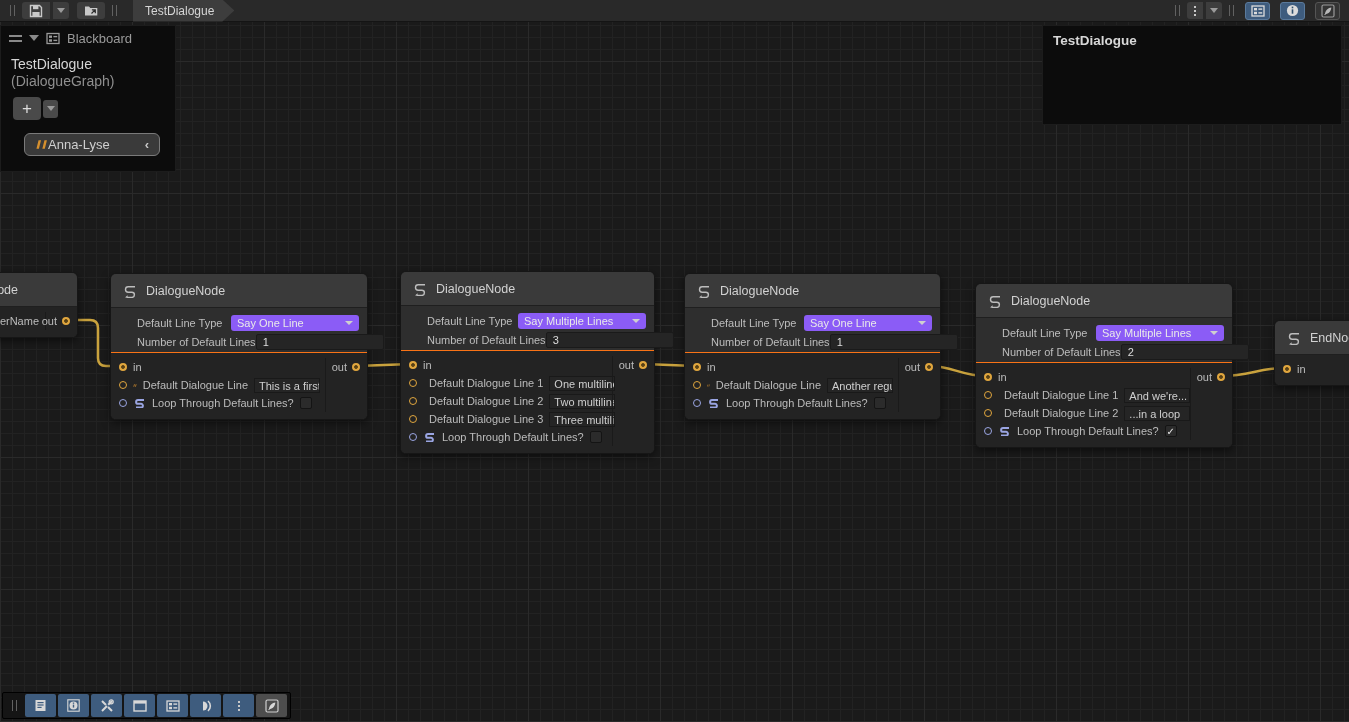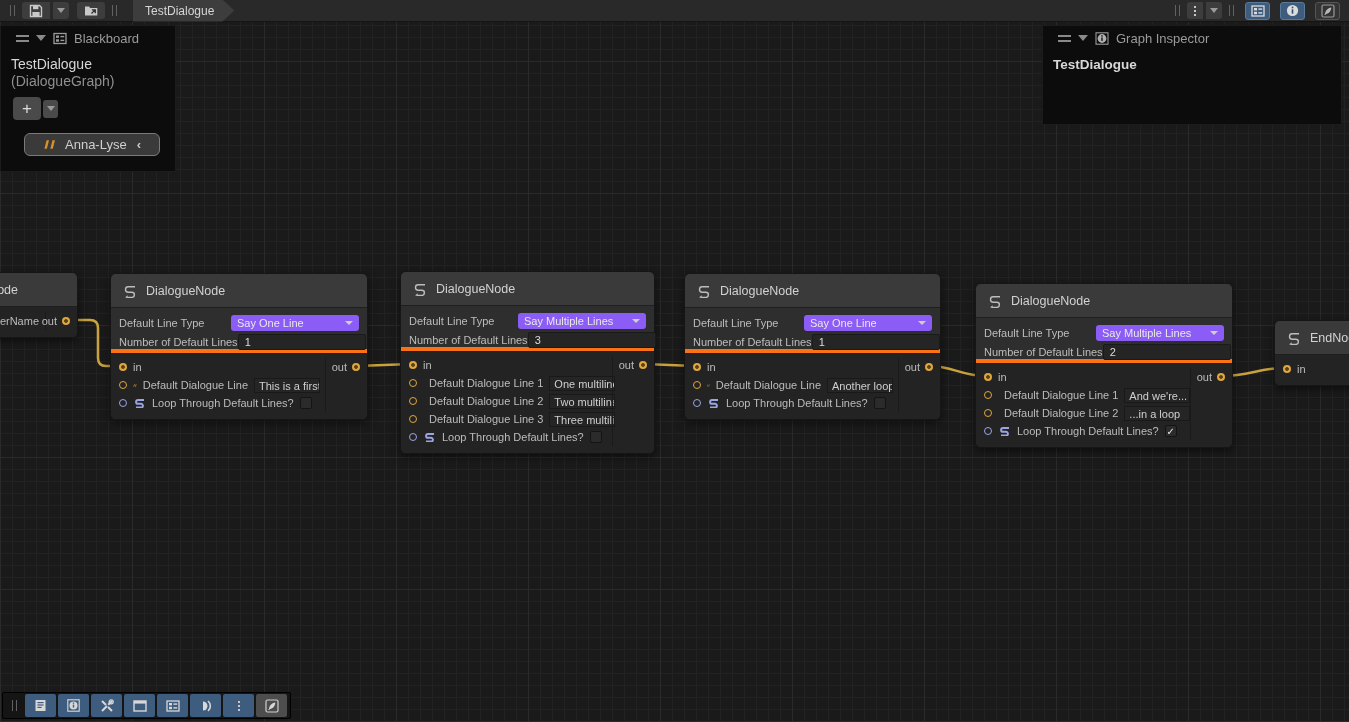--- a/index.html
+++ b/index.html
@@ -37,48 +37,48 @@
     justify-content:center; margin:0 5px; cursor:pointer; }
   .toggle-btn.on{ background:var(--blue-btn); border:1px solid #5a7a9c; }
   .toggle-btn.off{ background:#343434; border:1px solid #555; }
   .caret-down{ width:0; height:0; border-left:4px solid transparent; border-right:4px solid transparent;
     border-top:5px solid #9a9a9a; }
   .dots-icon{ display:flex; flex-direction:column; gap:2px; }
   .dots-icon i{ width:2px; height:2px; background:#c8c8c8; }
 
   
   .panel{ position:absolute; background:#0c0c0c; border:1px solid #1c1c1c; z-index:20; color:#9b9b9b; }
-  .panel-header{ height:24px; display:flex; align-items:center; gap:7px; padding:0 15px; font-size:13px; }
+  .panel-header{ height:24px; display:flex; align-items:center; gap:7px; padding:0 8px; font-size:13px; }
   .drag-lines{ width:13px; height:7px; border-top:2px solid #8a8a8a; border-bottom:2px solid #8a8a8a; }
   .tri-down{ width:0; height:0; border-left:5px solid transparent; border-right:5px solid transparent;
     border-top:6px solid #8a8a8a; }
   .blackboard{ left:0; top:25px; width:176px; height:147px; }
   .bb-name{ font-size:14px; color:#d6d6d6; padding:6px 10px 0; }
   .bb-type{ font-size:14px; color:#8f8f8f; padding:1px 10px 6px; }
   .bb-addrow{ display:flex; align-items:center; padding:2px 12px; gap:2px; }
   .btn-plus{ width:28px; height:23px; background:#4a4a4a; border-radius:4px; color:#ddd;
     font-size:17px; display:flex; align-items:center; justify-content:center; cursor:pointer; }
   .btn-plus-caret{ width:15px; height:18px; background:#4a4a4a; border-radius:3px;
     display:flex; align-items:center; justify-content:center; cursor:pointer; }
   .bb-pill{ margin:11px 0 0 23px; width:136px; height:23px; border:1px solid #7a7a7a; border-radius:6px;
-    background:#3a3a3a; display:flex; align-items:center; gap:9px; padding:0 18px; color:#cfcfcf;
+    background:#3a3a3a; display:flex; align-items:center; padding:0 10px; color:#cfcfcf;
     font-size:13px; cursor:pointer; }
   .pill-chevron{ margin-left:auto; color:#c9c9c9; font-size:13px; font-weight:bold; }
   .inspector{ left:1042px; top:25px; width:300px; height:100px; }
   .gi-name{ font-weight:bold; font-size:13.5px; color:#d8d8d8; padding:7px 10px; }
   .sq-icon{ width:14px; height:13px; flex:none; }
 
   
   .node{ position:absolute; background:var(--node-body); border:1px solid #161616; border-radius:6px;
     box-shadow:0 3px 9px rgba(0,0,0,.5); color:#c8c8c8; z-index:10; }
   .node-title{ height:34px; display:flex; align-items:center; gap:8px; padding:0 11px;
     background:var(--node-title); border-radius:5px 5px 0 0; border-bottom:1px solid #1f1f1f;
     font-size:12.5px; color:#d2d2d2; white-space:nowrap; }
-  .node-props{ height:45px; padding:5px 8px 0 8px; background:var(--node-body);
-    border-bottom:4px solid #f97316;text-align:right; }
+  .node-props{ height:45px; padding:5px 8px 0 26px; background:var(--node-body);
+    border-bottom:1px solid #f97316;text-align:right; }
   .prop-row{ display:flex; align-items:center; height:19px; font-size:11px; color:#bdbdbd; white-space:nowrap; }
   .prop-control{ margin-left:auto; width:128px; flex:none; }
   .dropdown{ background:#8b5cf6; border-radius:3px; height:16px; display:flex; align-items:center;
     padding:0 6px; font-size:11px; color:#e9e9e9; cursor:pointer; }
   .dd-caret{ margin-left:auto; width:0; height:0; border-left:4px solid transparent;
     border-right:4px solid transparent; border-top:4px solid #cfcfcf; }
   .numfield{ background:#252525; border:1px solid #1a1a1a; border-radius:2px; height:16px;
     display:flex; align-items:center; padding:0 6px; font-size:11px; color:#dddddd; }
   .node-ports{ display:flex; background:var(--node-ports); border-radius:0 0 5px 5px; padding:5px 0 7px; }
   .ports-main{ flex:1; min-width:0; }
@@ -298,21 +298,21 @@
         <div class="port-row">
             <span class="port filled"></span>
             <span>in</span>
           </div>
         <div class="port-row">
             <span class="port hollow-o"></span>
           <svg class="icn" width="11" height="9" viewBox="0 0 11 9">
               <path d="M1.2,8 L3,1 h2.1 L3.3,8 z M6.2,8 L8,1 h2.1 L8.3,8 z" fill="#d6902e"></path>
             </svg>
           <span>Default Dialogue Line</span>
-          <span class="pfield">Another loop</span>
+          <span class="pfield">Another regu</span>
           </div>
         <div class="port-row">
             <span class="port hollow-l"></span>
           <svg class="icn" width="13" height="10" viewBox="0 0 13 10">
               <path d="M11,2 H5 a1.9,1.9 0 0 0 0,3.8 h3 a1.9,1.9 0 0 1 0,3.8 H3" fill="none" stroke="#9aa5e2" stroke-width="2"></path>
             </svg>
           <span>Loop Through Default Lines?</span>
           <span class="checkbox"></span>
           </div>
       </div>
@@ -494,31 +494,20 @@
   <div class="bb-pill">
     <svg class="icn" width="13" height="11" viewBox="0 0 11 9">
         <path d="M1.2,8 L3,1 h2.1 L3.3,8 z M6.2,8 L8,1 h2.1 L8.3,8 z" fill="#d6902e"></path>
       </svg>
     <span>Anna-Lyse</span>
     <span class="pill-chevron">‹</span>
   </div>
 </div>
 
 <div class="panel inspector">
-  <div class="panel-header">
-    <span class="drag-lines"></span>
-    <span class="tri-down"></span>
-    <svg class="sq-icon" viewBox="0 0 14 13">
-        <rect x="1" y="0.8" width="12" height="11.4" fill="none" stroke="#9a9a9a" stroke-width="1.1"></rect>
-        <circle cx="7" cy="6.5" r="4.4" fill="#b0b0b0"></circle>
-        <rect x="6.3" y="5.5" width="1.4" height="3.4" fill="#111"></rect>
-        <rect x="6.3" y="3.3" width="1.4" height="1.4" fill="#111"></rect>
-      </svg>
-    <span>Graph Inspector</span>
-  </div>
   <div class="gi-name">TestDialogue</div>
 </div>
 
 <div class="bottombar">
   <span class="handle"></span>
   <div class="bb-btn blue">
     <svg class="icn" width="13" height="13" viewBox="0 0 13 13">
         <rect x="1.5" y="1" width="10" height="11" fill="#d8d8d8"></rect>
         <rect x="3.4" y="3" width="6.2" height="1.2" fill="#3e5c7e"></rect>
         <rect x="3.4" y="5.4" width="6.2" height="1.2" fill="#3e5c7e"></rect>

